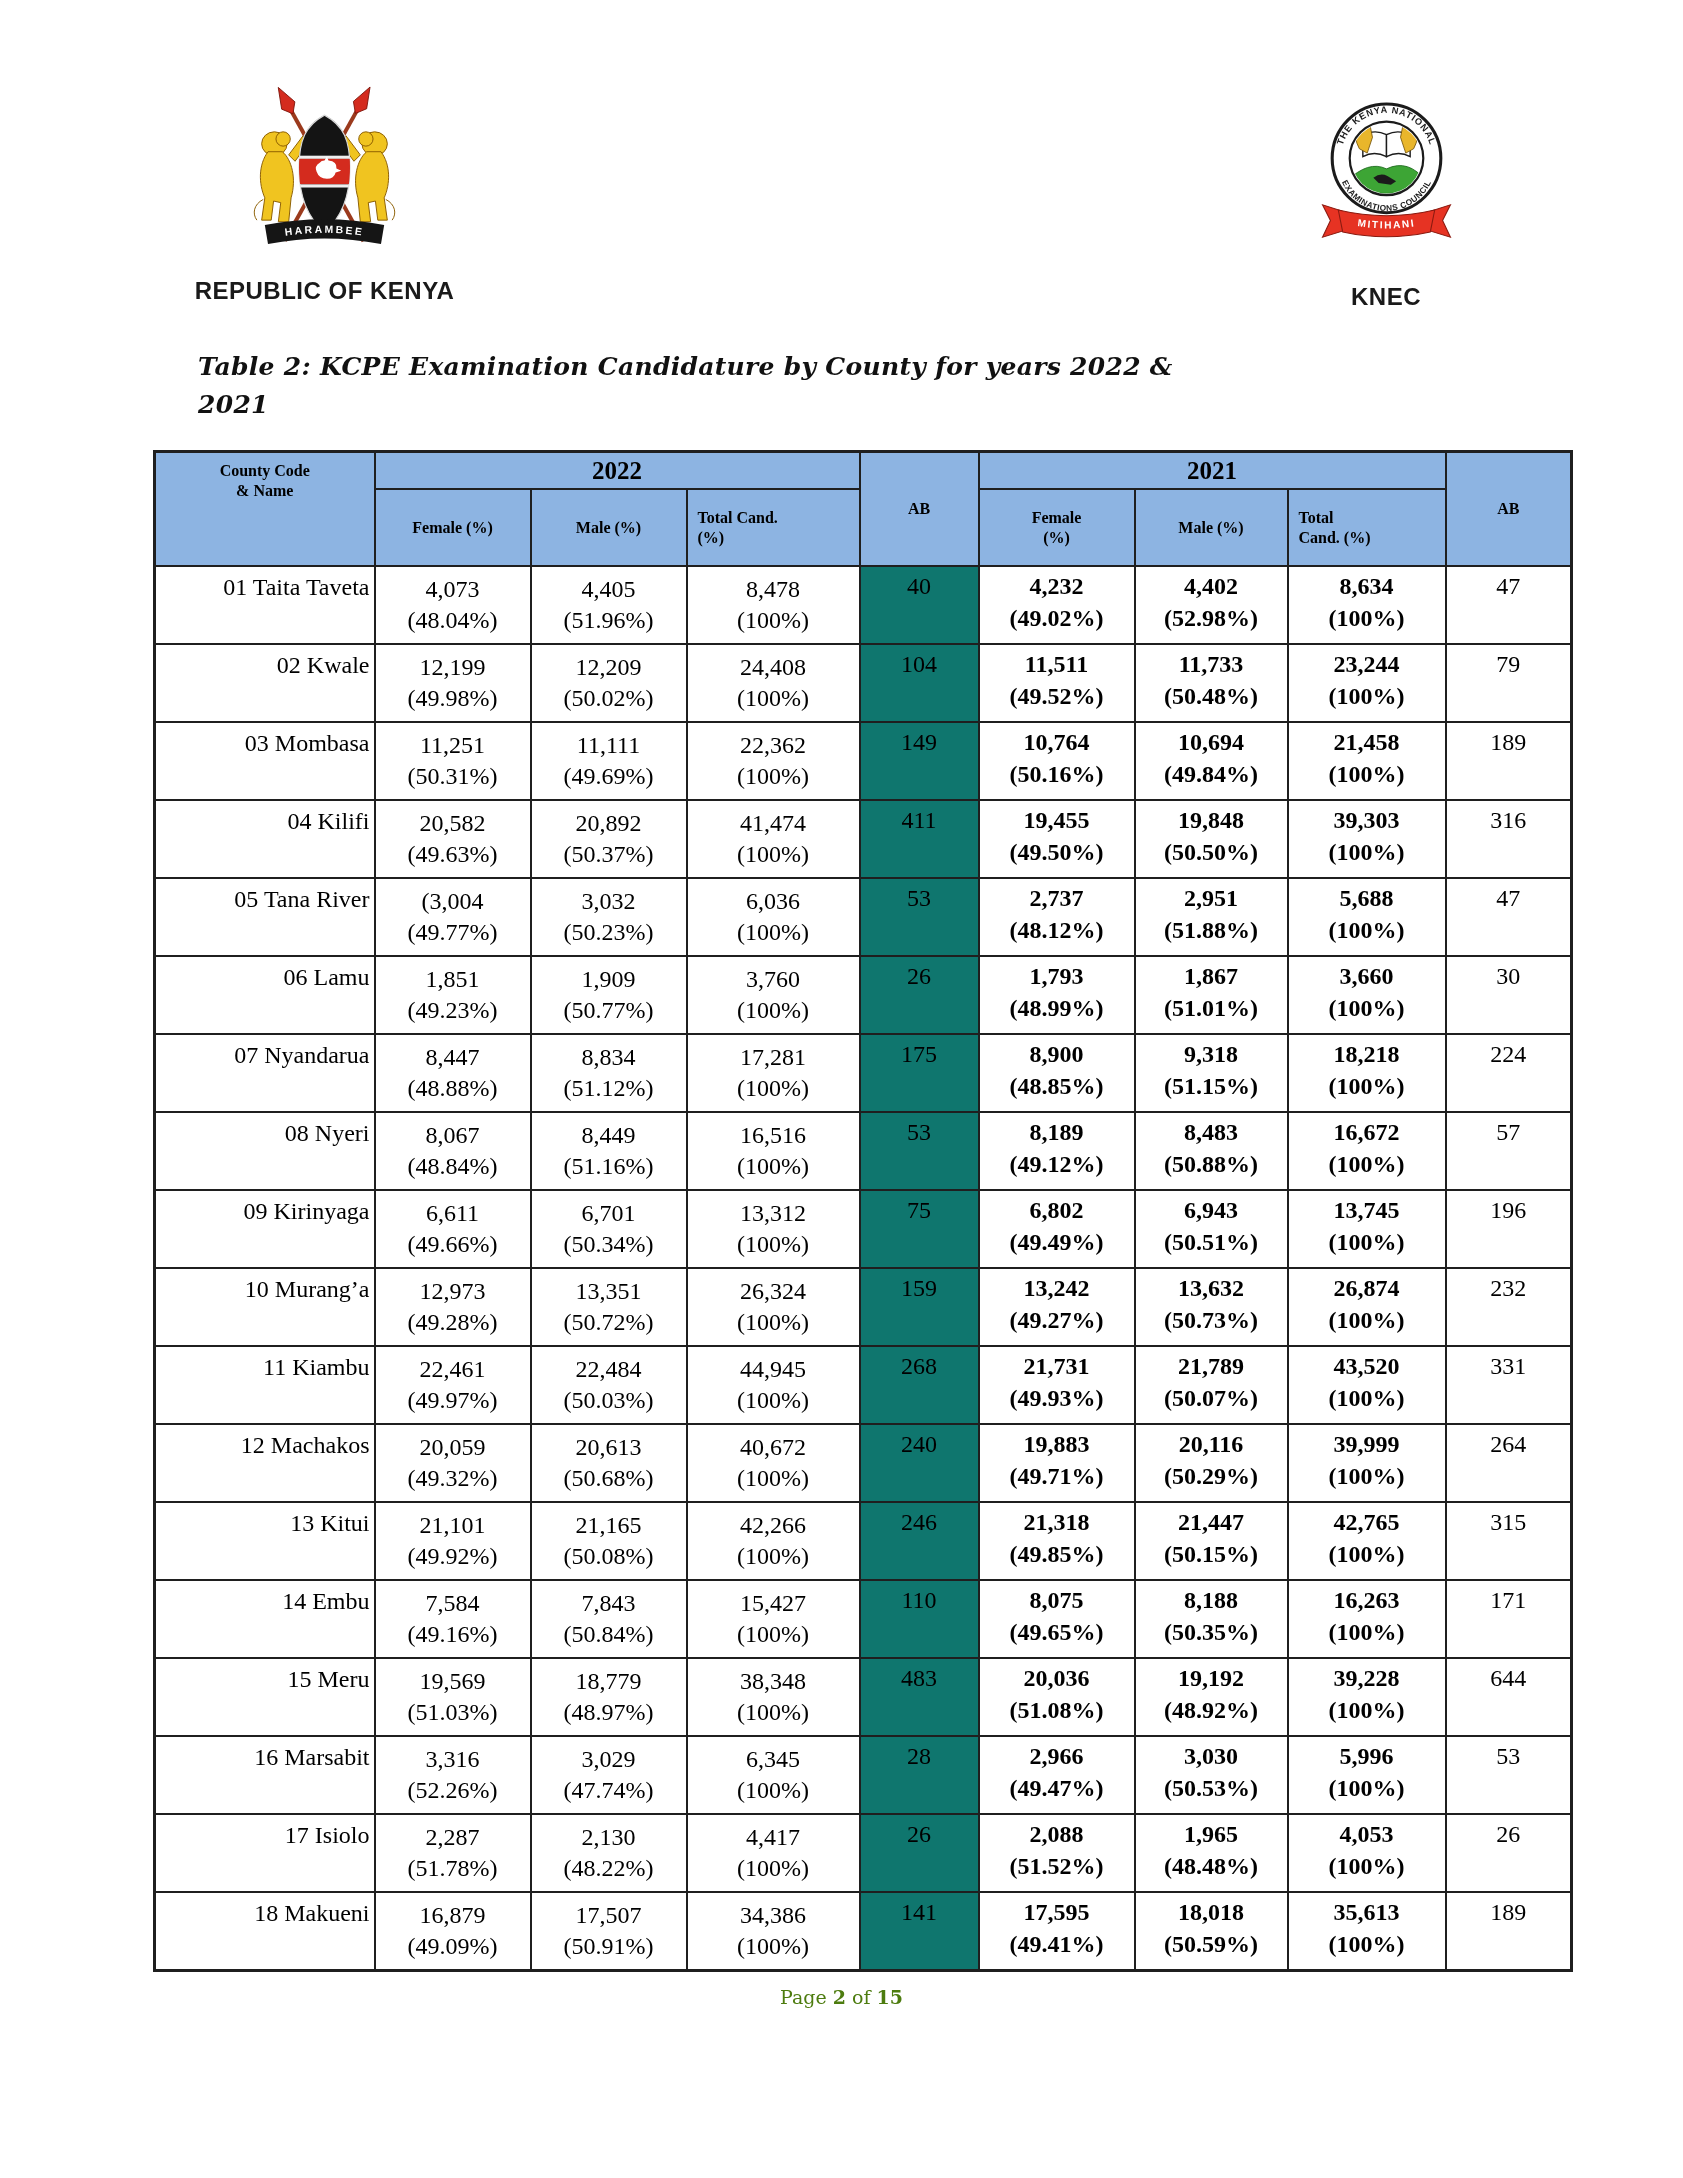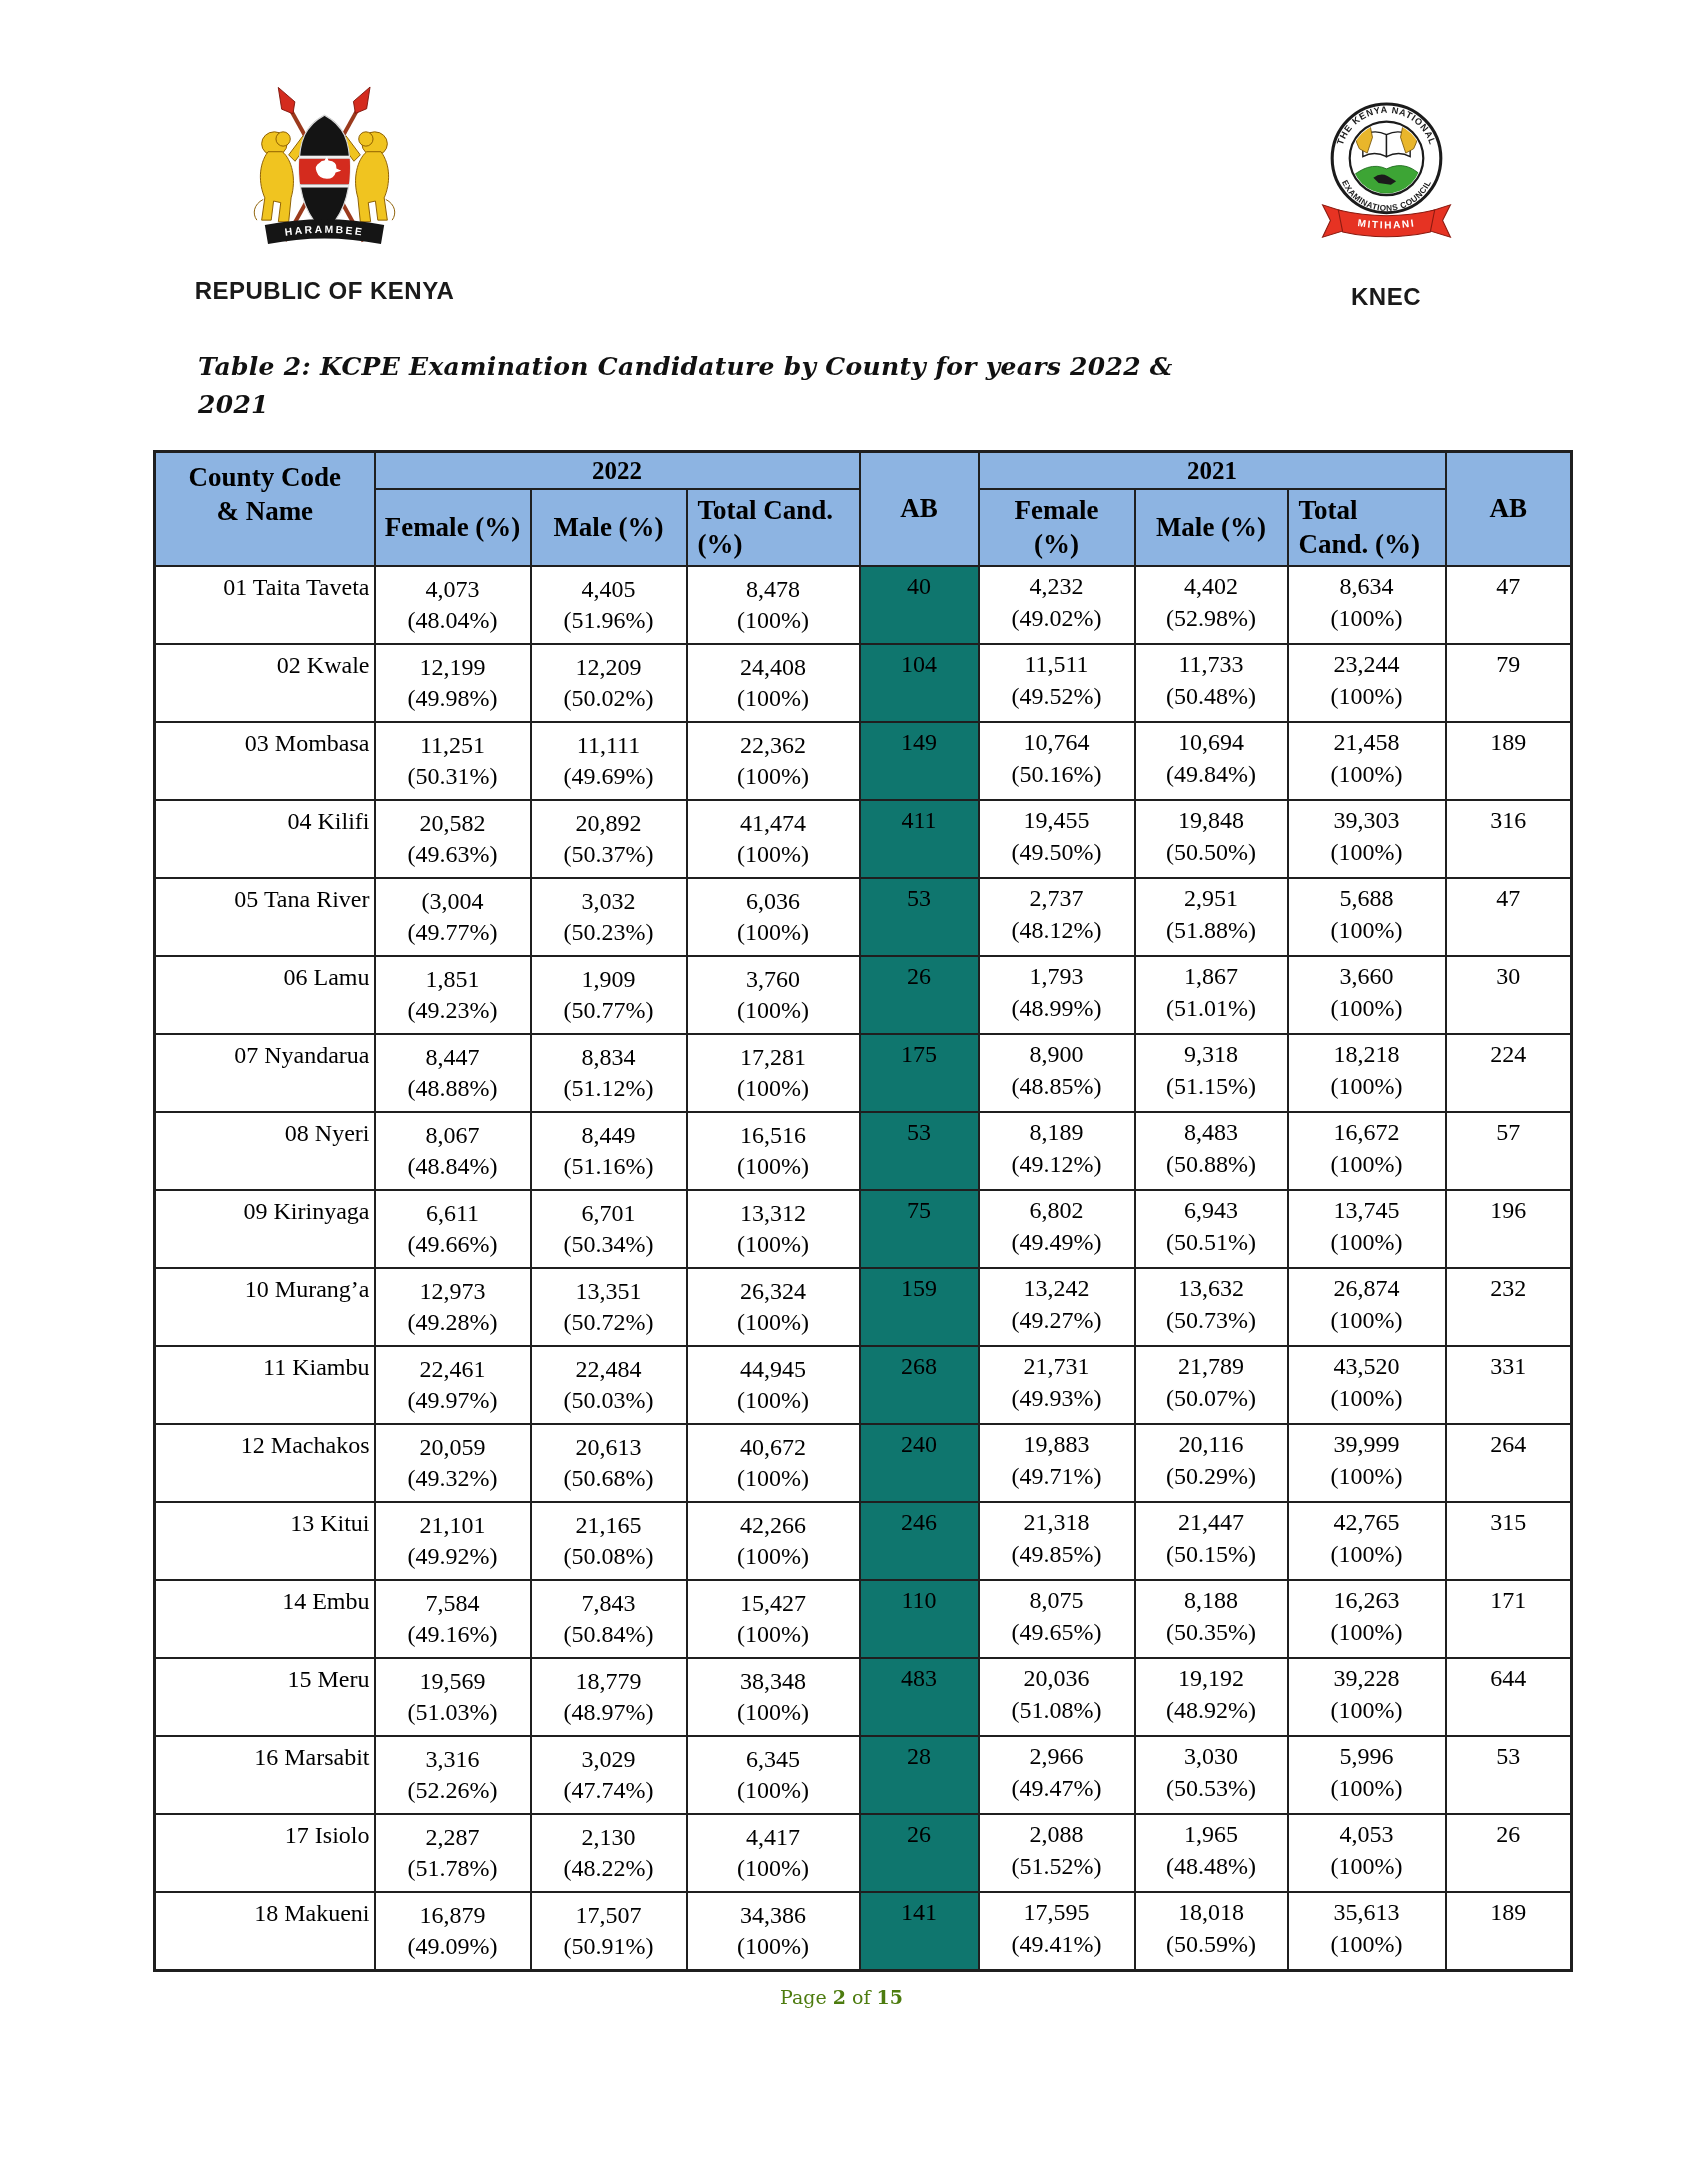--- a/index.html
+++ b/index.html
@@ -23,33 +23,33 @@
   
   table.main{
     position:absolute;left:153px;top:450px;width:1419px;
     border-collapse:collapse;table-layout:fixed;
     border:3px solid #1f1f1f;
   }
   table.main th,table.main td{
     border:2px solid #1f1f1f;overflow:hidden;
   }
   thead th{
-    background:#8DB4E2;font-weight:bold;font-size:27px;line-height:1.25;
+    background:#8DB4E2;font-weight:bold;font-size:16px;line-height:1.25;
     text-align:center;white-space:pre-line;padding:2px 4px;
   }
   th.county-th{vertical-align:top;padding-top:8px;height:50px;}
   th.group-th{font-size:25px;vertical-align:middle;}
   th.ab-th{vertical-align:middle;}
   th.sub-th{vertical-align:middle;height:71px;}
   th.sub-left{text-align:left;padding-left:10px;}
   tbody td{font-size:24px;line-height:1.32;height:71px;}
   td.county-td{vertical-align:top;text-align:right;padding:5px 4px 0 10px;}
   td.num-td{text-align:center;}
   td.y22{vertical-align:middle;}
-  td.y21{vertical-align:top;padding-top:4px;}
+  td.y21{vertical-align:top;padding-top:4px;font-weight:bold;}
   td.ab22{vertical-align:top;padding-top:4px;background:#0f766e;}
   td.ab21{vertical-align:top;padding-top:4px;}
   
   .page-footer{
     position:absolute;left:0;top:1986px;width:1683px;text-align:center;
     font-family:"DejaVu Serif",serif;font-size:19px;color:#4d7c0f;
   }
   .page-footer b{font-weight:bold;}
 </style>
 </head>

